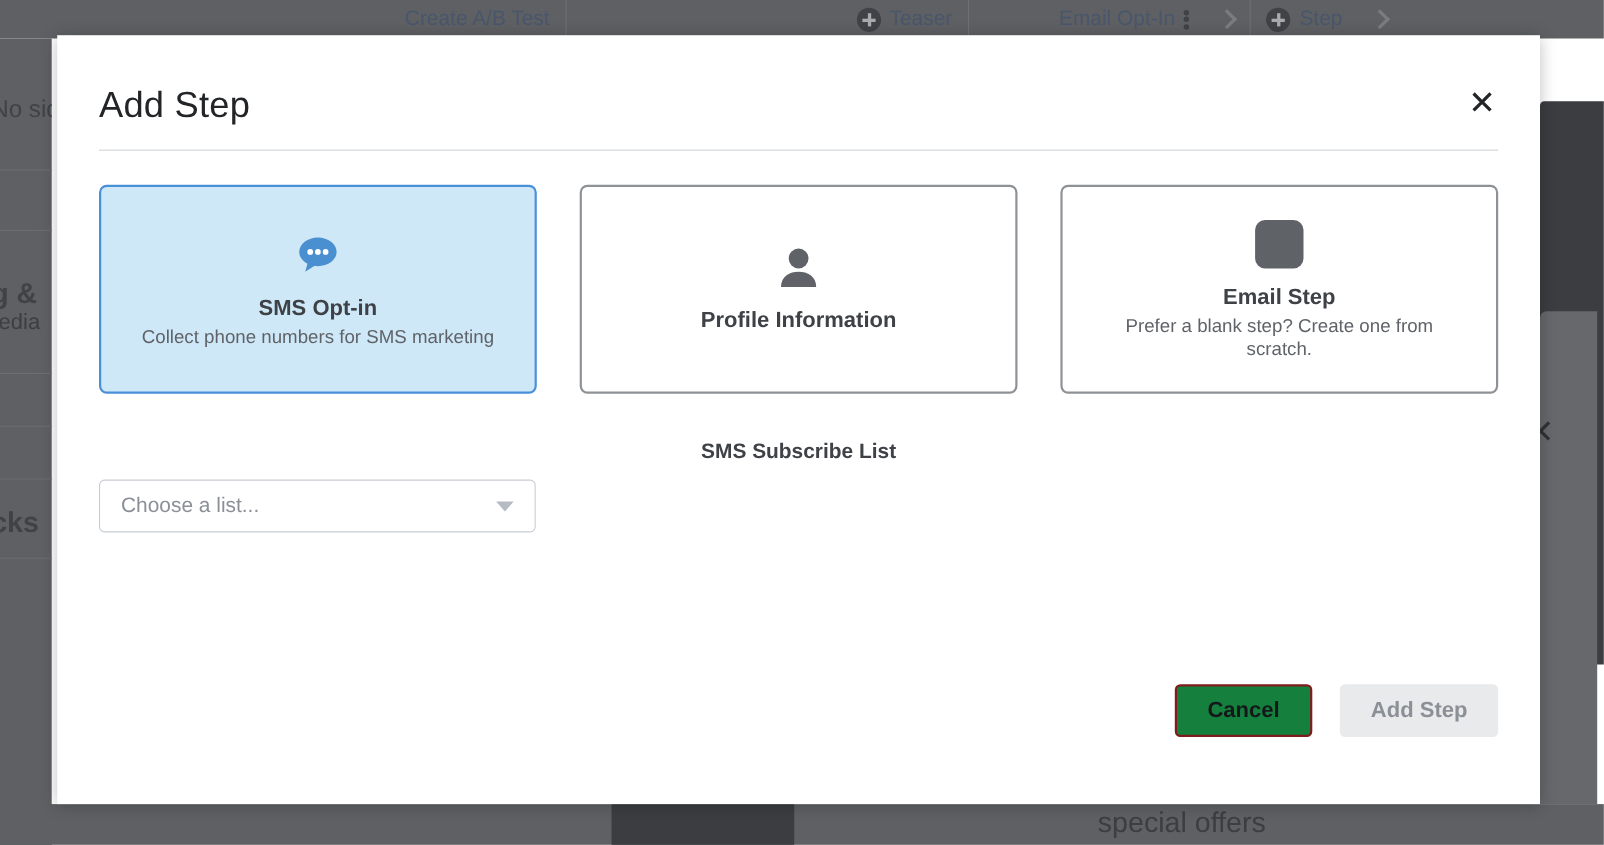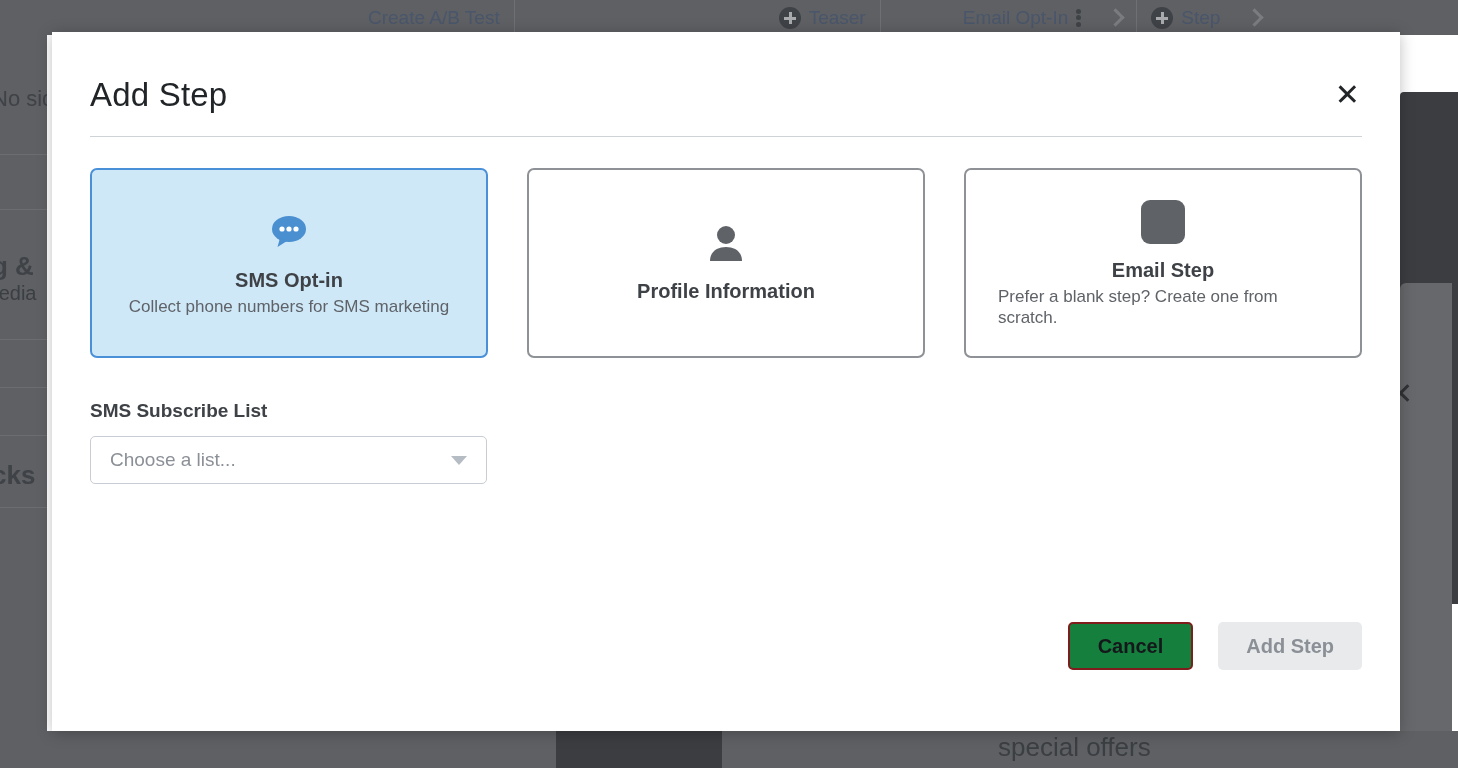--- a/index.html
+++ b/index.html
@@ -192,21 +192,21 @@
     height: 190px;
     border: 2px solid #8e9195;
     border-radius: 7px;
     background: #ffffff;
     display: flex;
     flex-direction: column;
     align-items: center;
     justify-content: center;
     cursor: pointer;
     padding: 0 16px;
-    text-align: left;
+    text-align: center;
   }
   .option-card.selected {
     background: #cfe8f8;
     border-color: #4a90d9;
   }
   .card-icon {
     height: 48px;
     display: flex;
     align-items: center;
     justify-content: center;
@@ -233,20 +233,21 @@
     background: #5f6368;
     border-radius: 9px;
   }
 
   .field-block { margin-top: 42px; }
   .field-label {
     font-size: 19px;
     font-weight: bold;
     color: #3e4246;
     margin-bottom: 14px;
+    text-align: center;
   }
   .select-wrap {
     width: 397px;
     height: 48px;
     border: 1px solid #c8cdd3;
     border-radius: 5px;
     background: #ffffff;
     display: flex;
     align-items: center;
     justify-content: space-between;

